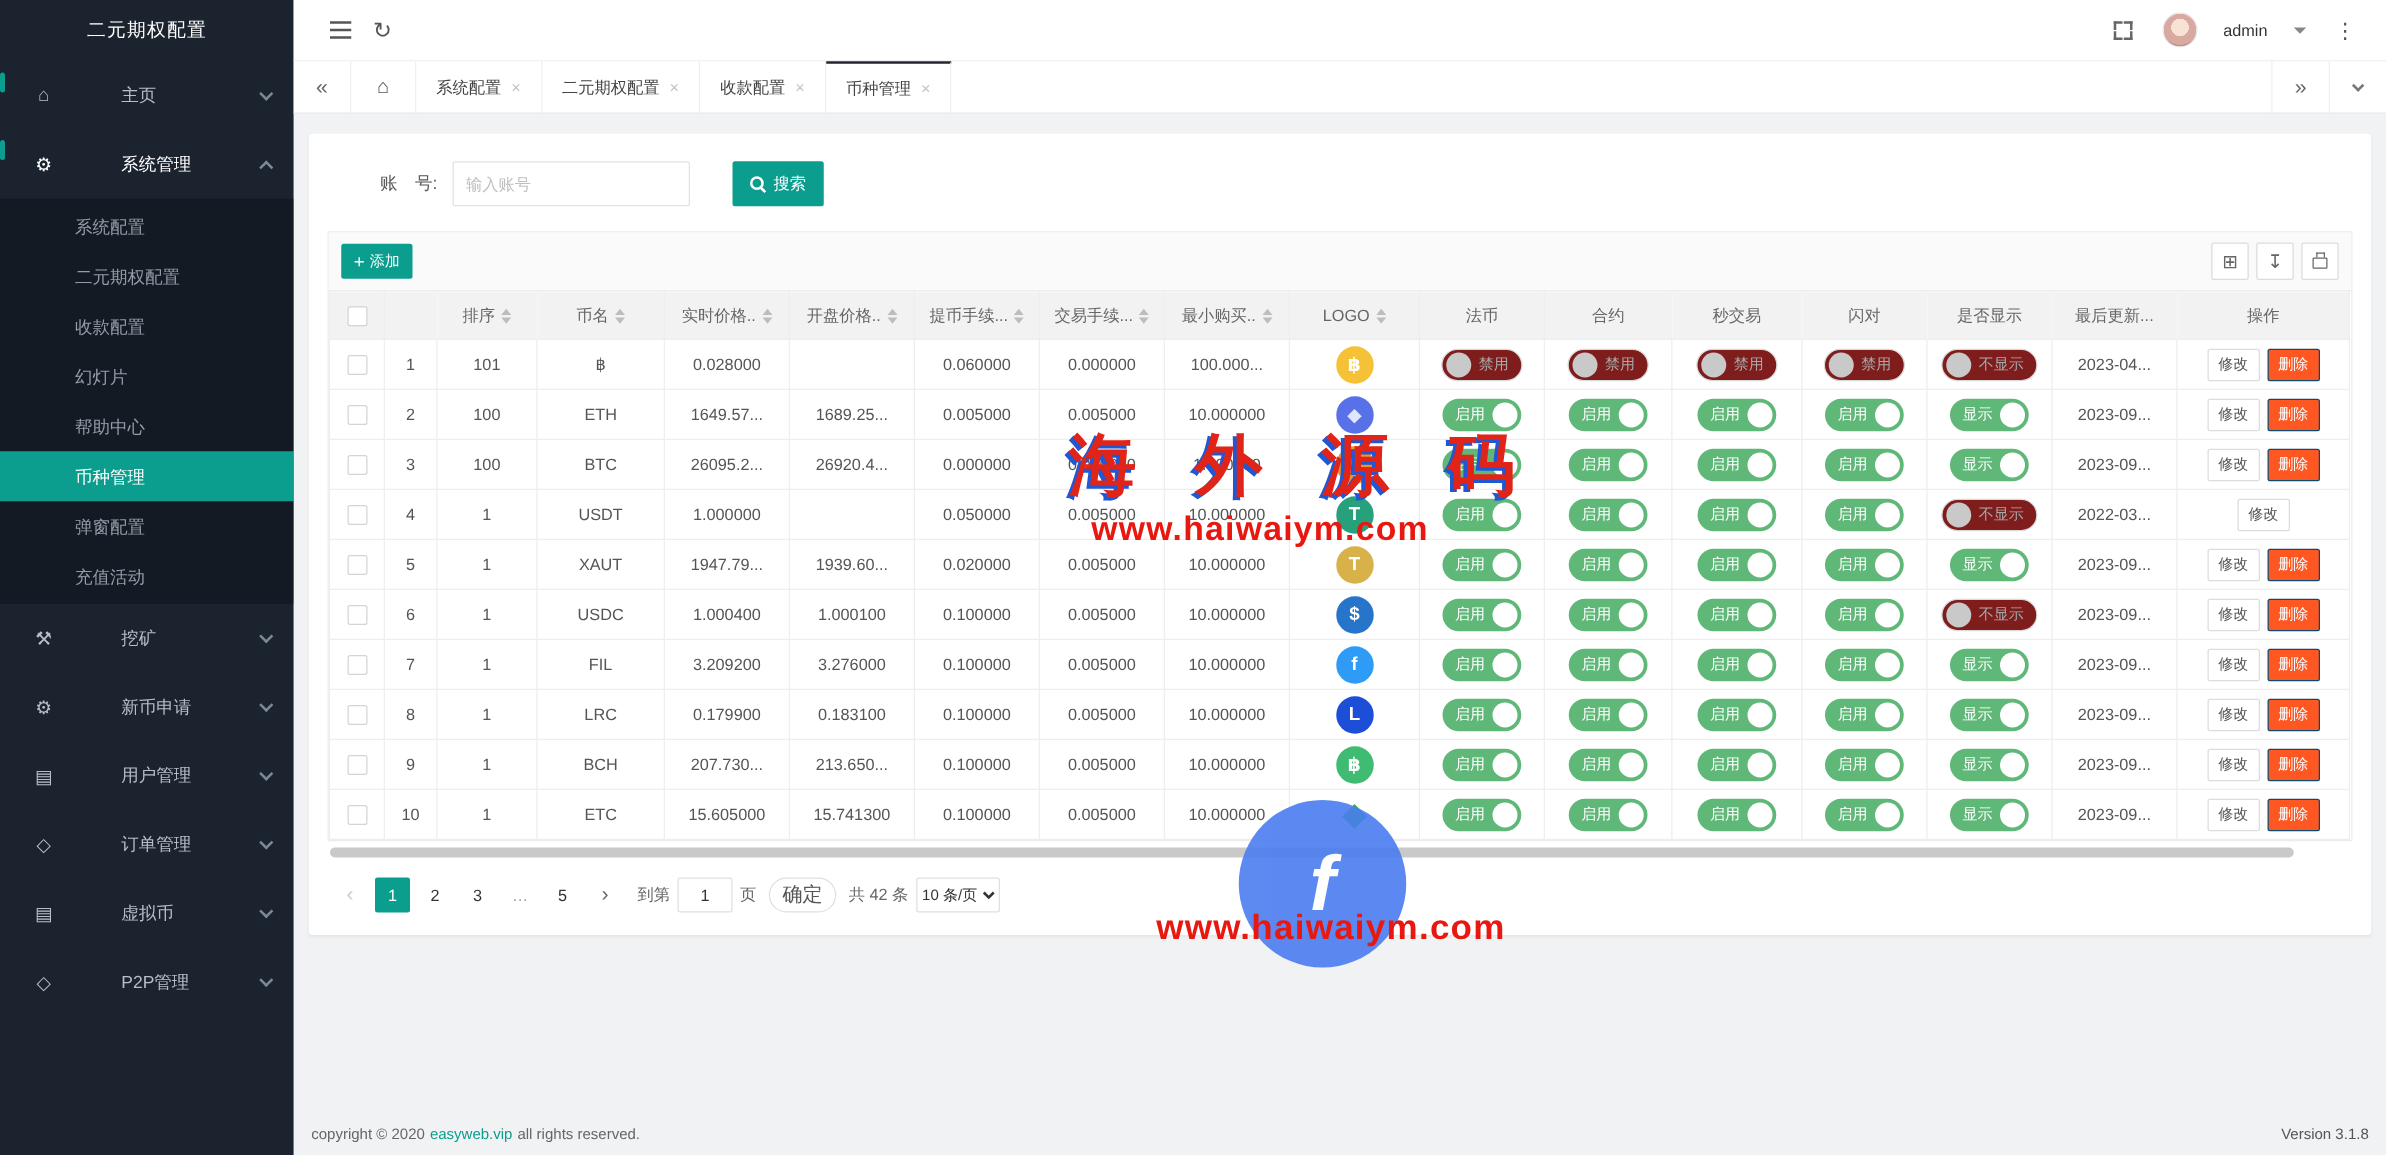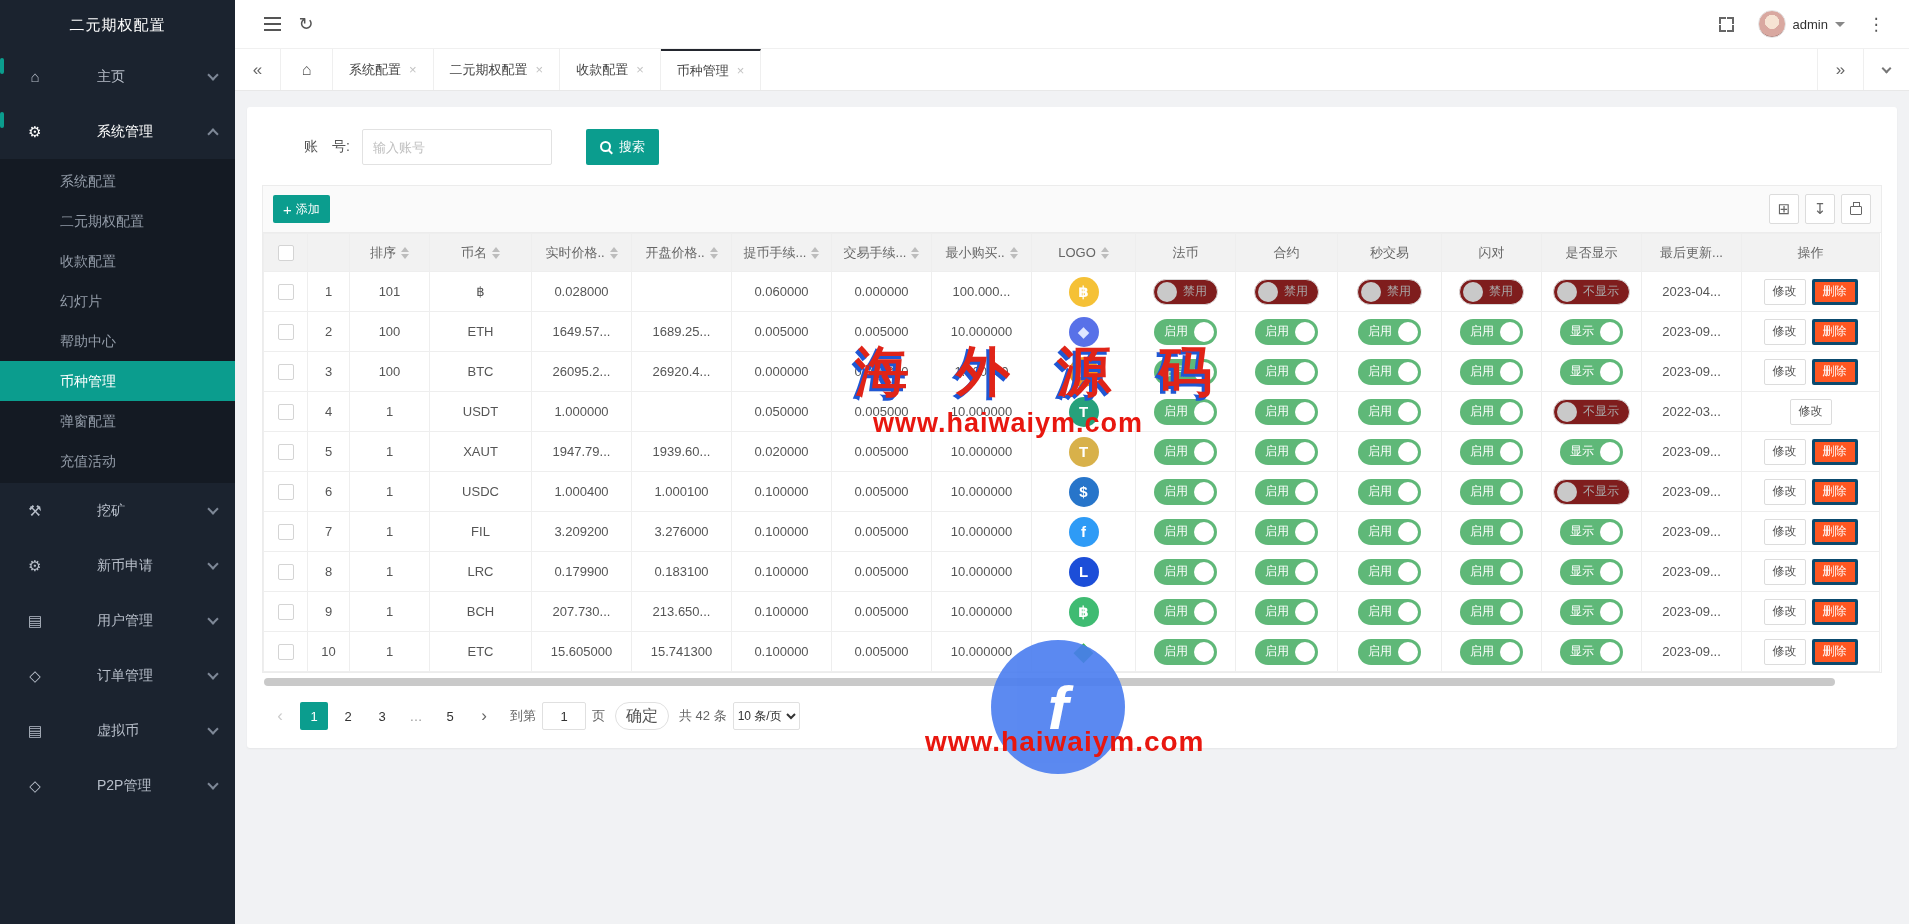--- a/index.html
+++ b/index.html
@@ -28,21 +28,21 @@
   .nav-ic { width:34px; height:34px; display:flex; align-items:center; justify-content:center; cursor:pointer; color:#555; }
   .lines { position:relative; width:17px; height:14px; }
   .lines::before { content:""; position:absolute; left:0; top:0; width:17px; height:2px; background:#555; box-shadow:0 6px 0 #555, 0 12px 0 #555; }
   .refresh { font-size:18px; color:#555; }
   .nav-right { margin-left:auto; display:flex; align-items:center; gap:14px; }
   .fs { position:relative; width:15px; height:15px; display:inline-block; }
   .fs::before { content:""; position:absolute; left:0; top:0; width:5px; height:5px; border-left:2px solid #666; border-top:2px solid #666; }
   .fs::after { content:""; position:absolute; right:0; bottom:0; width:5px; height:5px; border-right:2px solid #666; border-bottom:2px solid #666; }
   .fs i::before { content:""; position:absolute; right:0; top:0; width:5px; height:5px; border-right:2px solid #666; border-top:2px solid #666; }
   .fs i::after { content:""; position:absolute; left:0; bottom:0; width:5px; height:5px; border-left:2px solid #666; border-bottom:2px solid #666; }
-  .user-box { display:flex; align-items:center; gap:7px; cursor:pointer; }
+  .user-box { display:flex; align-items:center; gap:21px; cursor:pointer; }
   .avatar { width:28px; height:28px; border-radius:50%; background:radial-gradient(circle at 50% 42%, #f6e3d3 0 35%, #d9a8a0 36% 70%, #b98b86 71%); border:1px solid #e5e5e5; }
   .user-name { font-size:13px; color:#333; }
   .caret-dn { width:0; height:0; border-left:5px solid transparent; border-right:5px solid transparent; border-top:5px solid #888; }
   .kebab { font-size:17px; color:#555; line-height:1; }
 
   .tabbar { height:42px; background:#fff; border-bottom:1px solid #e8e8e8; display:flex; align-items:stretch; }
   .tab-ctl { width:46px; display:flex; align-items:center; justify-content:center; color:#666; font-size:17px; cursor:pointer; border-right:1px solid #efefef; }
   .tab-ctl.right { border-right:none; border-left:1px solid #efefef; }
   .tab-home { width:52px; display:flex; align-items:center; justify-content:center; font-size:16px; color:#555; border-right:1px solid #efefef; cursor:pointer; }
   .tab { display:flex; align-items:center; gap:8px; padding:0 16px; font-size:13px; color:#444; border-right:1px solid #efefef; cursor:pointer; position:relative; }
@@ -88,21 +88,21 @@
   .logo-dot.plain { background:transparent !important; font-size:26px; }
 
   .sw { display:inline-flex; align-items:center; height:26px; border-radius:14px; font-size:12px; padding:0 3px; cursor:pointer; vertical-align:middle; }
   .sw .knob { width:20px; height:20px; border-radius:50%; }
   .sw.on { background:#5fb878; color:#fff; padding-left:10px; }
   .sw.on .knob { background:#fff; margin-left:6px; }
   .sw.off { background:#7f1d1d; border:1px solid #dadada; color:#a9a9a9; padding-right:10px; }
   .sw.off .knob { background:#c9c9c9; margin-right:6px; }
 
   .btn-modify { height:26px; padding:0 8px; background:#fff; border:1px solid #dcdcdc; border-radius:2px; font-size:12px; color:#555; cursor:pointer; font-family:inherit; }
-  .btn-delete { height:26px; padding:0 8px; background:#ff5722; border:3px solid #0c4a6e; border-radius:2px; font-size:12px; color:#fff; cursor:pointer; margin-left:6px; font-family:Liberation Serif, serif; }
+  .btn-delete { height:26px; padding:0 8px; background:#ff5722; border:1px solid #0c4a6e; border-radius:2px; font-size:12px; color:#fff; cursor:pointer; margin-left:6px; font-family:Liberation Serif, serif; }
 
   .h-scroll { height:8px; background:#c9c9c9; border-radius:4px; width:97%; margin:5px 2px 4px 2px; cursor:pointer; }
 
   .pager { display:flex; align-items:center; gap:6px; padding:12px 4px 8px 4px; font-size:13px; color:#666; }
   .pg { min-width:28px; height:28px; display:flex; align-items:center; justify-content:center; border-radius:2px; cursor:pointer; color:#333; padding:0 4px; }
   .pg.active { background:#0b9d8e; color:#fff; }
   .pg.ellipsis { color:#999; cursor:default; }
   .pg.prev { color:#ccc; font-size:17px; }
   .pg.next { color:#666; font-size:17px; }
   .jump-input { width:44px; height:28px; border:1px solid #e0e0e0; border-radius:2px; text-align:center; font-size:13px; color:#333; outline:none; font-family:inherit; }
@@ -762,20 +762,24 @@
           <input class="jump-input" value="1" style="">
           <span>页</span>
           <button class="btn-confirm">确定</button>
           <span>共 42 条</span>
           <select class="size-select" id="size-select"><option>10 条/页</option></select>
         </div>
 
       </div>
     </div>
 
+    <div class="page-footer">
+      <span><span>copyright © 2020</span><a>easyweb.vip</a><span>all rights reserved.</span></span>
+      <span class="footer-version">Version 3.1.8</span>
+    </div>
 
     <div class="wm wm-cn">海 外 源 码</div>
     <div class="wm wm-url1">www.haiwaiym.com</div>
     <div class="wm wm-circle">f</div>
     <div class="wm wm-url2">www.haiwaiym.com</div>
 
   </div>
 </div>
 
 </body></html>

